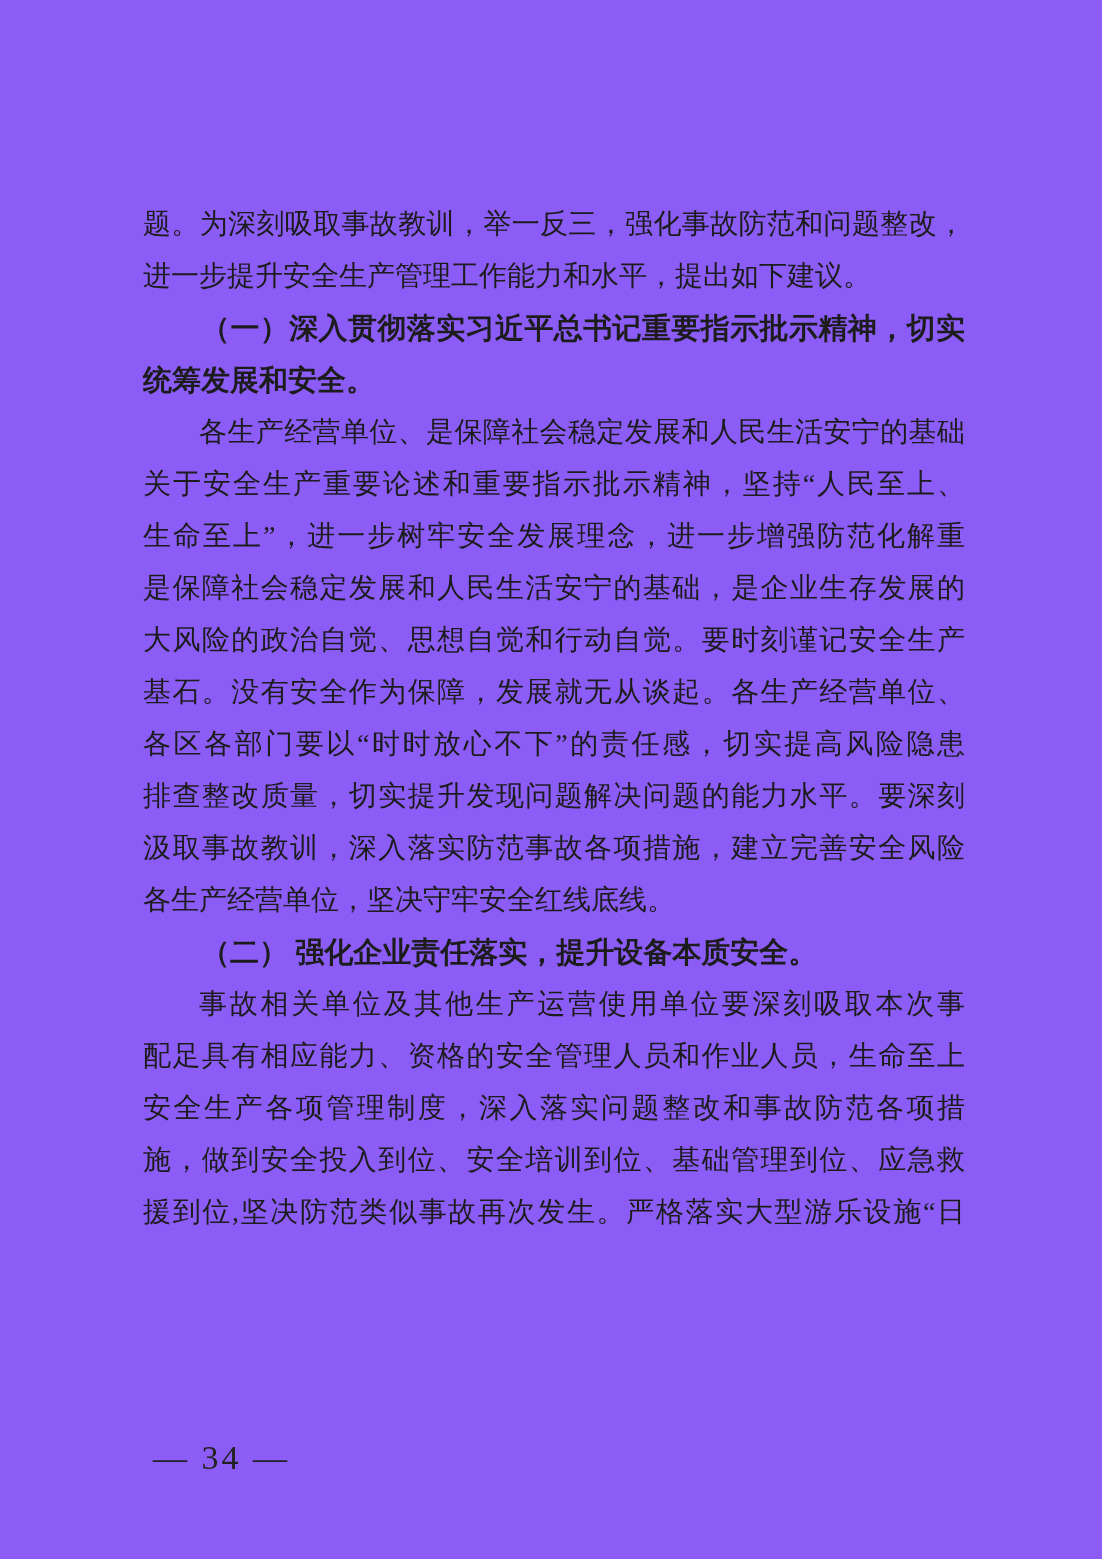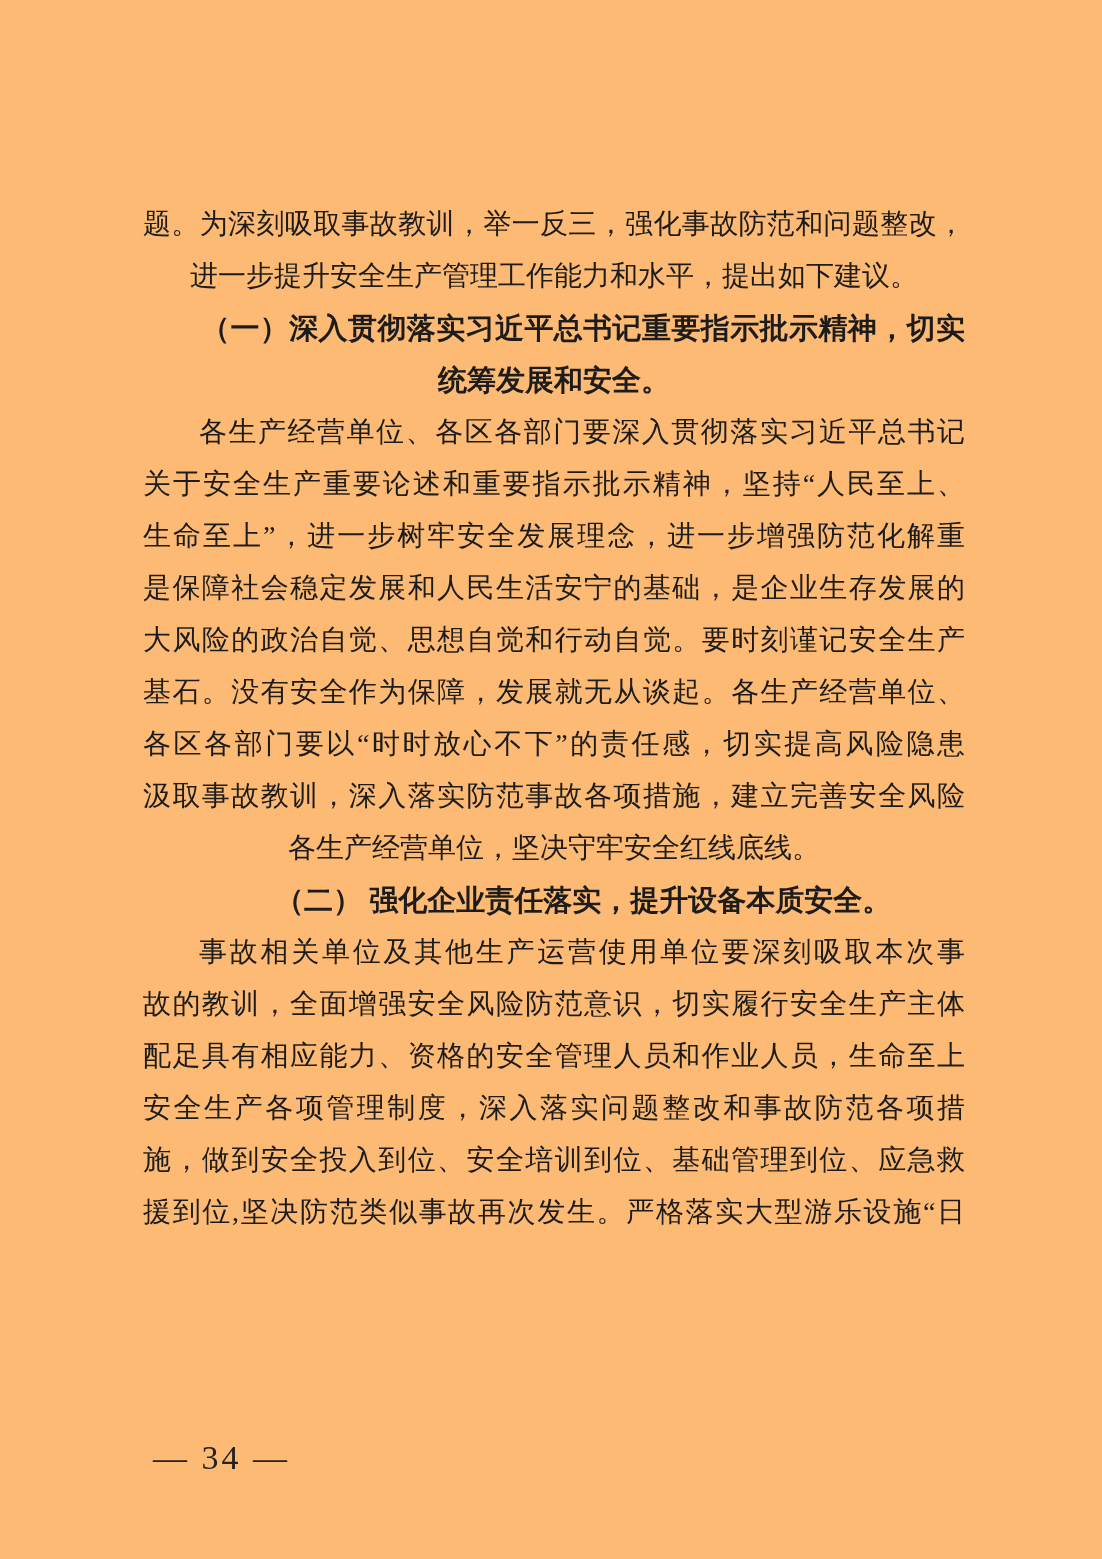--- a/index.html
+++ b/index.html
@@ -4,38 +4,38 @@
 <style>
   html, body {
     margin: 0;
     padding: 0;
     background: #ffffff;
   }
   .page {
     position: relative;
     width: 1102px;
     height: 1559px;
-    background: #fdba74;
+    background: #8b5cf6;
     overflow: hidden;
     font-family: "Liberation Serif", "DejaVu Serif", serif;
     color: #1c1c1c;
   }
   .content {
     position: absolute;
     left: 143px;
     top: 198px;
     width: 822px;
   }
   .line {
     height: 52px;
     line-height: 52px;
     font-size: 28px;
     white-space: nowrap;
     overflow: visible;
-    text-align: center;
+    text-align: left;
     letter-spacing: 0;
   }
   .line.fill {
     white-space: normal;
     text-align: justify;
     text-align-last: justify;
     text-justify: inter-character;
     overflow: hidden;
   }
   .line.indent {
@@ -58,31 +58,31 @@
 </style>
 </head>
 <body>
 
 <div class="page">
   <div class="content">
     <div class="line fill">题。为深刻吸取事故教训，举一反三，强化事故防范和问题整改，</div>
     <div class="line">进一步提升安全生产管理工作能力和水平，提出如下建议。</div>
     <div class="line bold indent fill">（一）深入贯彻落实习近平总书记重要指示批示精神，切实</div>
     <div class="line bold">统筹发展和安全。</div>
-    <div class="line indent fill">各生产经营单位、各区各部门要深入贯彻落实习近平总书记</div>
+    <div class="line indent fill">各生产经营单位、是保障社会稳定发展和人民生活安宁的基础</div>
     <div class="line fill">关于安全生产重要论述和重要指示批示精神，坚持“人民至上、</div>
     <div class="line fill">生命至上”，进一步树牢安全发展理念，进一步增强防范化解重</div>
     <div class="line fill">是保障社会稳定发展和人民生活安宁的基础，是企业生存发展的</div>
     <div class="line fill">大风险的政治自觉、思想自觉和行动自觉。要时刻谨记安全生产</div>
     <div class="line fill">基石。没有安全作为保障，发展就无从谈起。各生产经营单位、</div>
     <div class="line fill">各区各部门要以“时时放心不下”的责任感，切实提高风险隐患</div>
+    <div class="line fill">排查整改质量，切实提升发现问题解决问题的能力水平。要深刻</div>
     <div class="line fill">汲取事故教训，深入落实防范事故各项措施，建立完善安全风险</div>
     <div class="line">各生产经营单位，坚决守牢安全红线底线。</div>
     <div class="line bold indent">（二） 强化企业责任落实，提升设备本质安全。</div>
     <div class="line indent fill">事故相关单位及其他生产运营使用单位要深刻吸取本次事</div>
-    <div class="line fill">故的教训，全面增强安全风险防范意识，切实履行安全生产主体</div>
     <div class="line fill">配足具有相应能力、资格的安全管理人员和作业人员，生命至上</div>
     <div class="line fill">安全生产各项管理制度，深入落实问题整改和事故防范各项措</div>
     <div class="line fill">施，做到安全投入到位、安全培训到位、基础管理到位、应急救</div>
     <div class="line fill">援到位,坚决防范类似事故再次发生。严格落实大型游乐设施“日</div>
   </div>
   <div class="footer">— 34 —</div>
 </div>
 
 </body></html>

